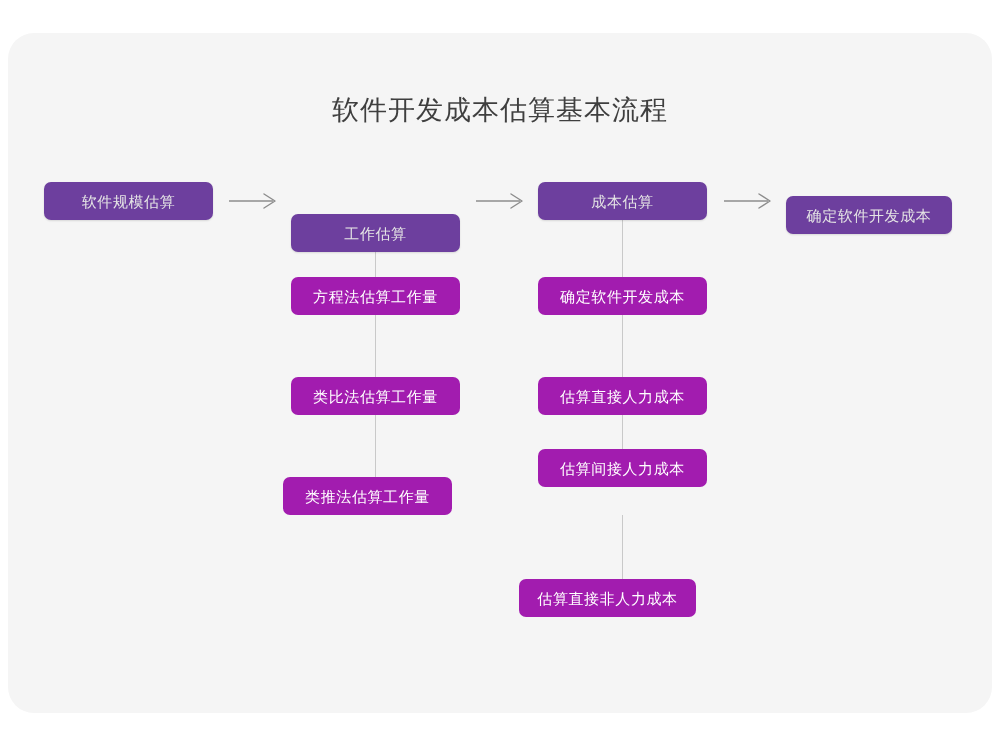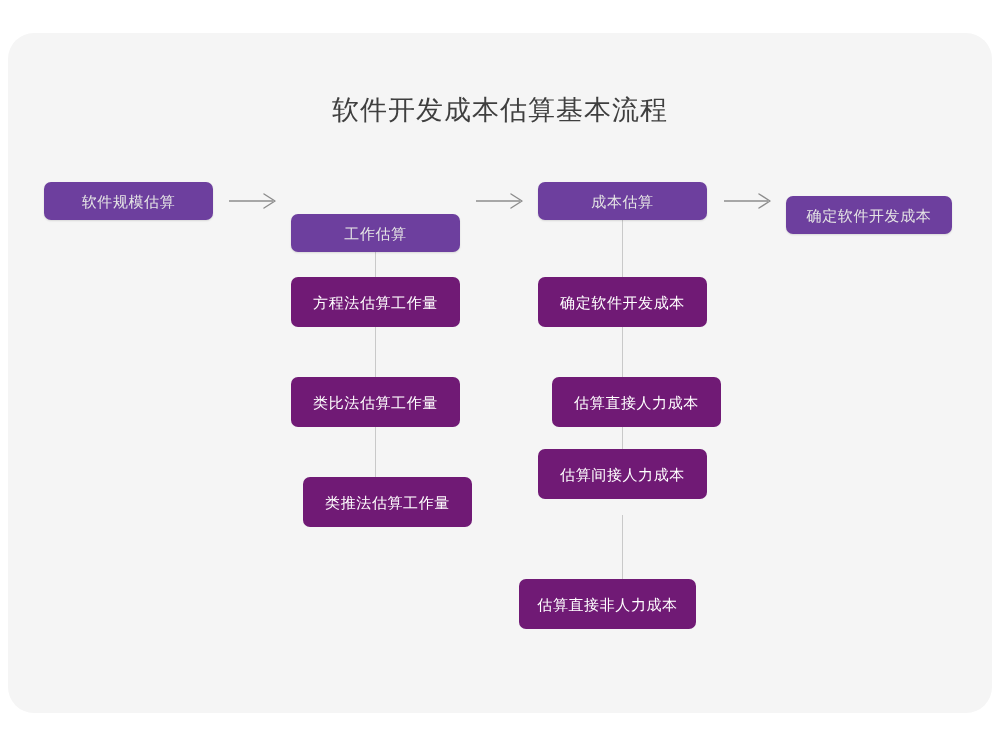--- a/index.html
+++ b/index.html
@@ -68,23 +68,23 @@
     white-space: nowrap;
     letter-spacing: 0.6px;
   }
   .node.primary {
     background: #6d3f9e;
     color: #e5e5e5;
     height: 38px;
     box-shadow: 0 1px 2px rgba(0,0,0,0.12);
   }
   .node.secondary {
-    background: #701a75;
+    background: #a21caf;
     color: #ffffff;
-    height: 50px;
+    height: 38px;
     text-align: right;
   }
 </style>
 </head>
 <body>
 
 <div class="canvas">
   <div class="card"></div>
 
   <div class="diagram-title">软件开发成本估算基本流程</div>
@@ -118,19 +118,19 @@
         </svg>
       </div>
     </div>
   <div id="layer-nodes">
       <div class="node primary" style="left: 44px; top: 182px; width: 169px;">软件规模估算</div>
       <div class="node primary" style="left: 291px; top: 182px; width: 169px; margin-top: 32px;">工作估算</div>
       <div class="node primary" style="left: 538px; top: 182px; width: 169px;">成本估算</div>
       <div class="node primary" style="left: 786px; top: 196px; width: 166px;">确定软件开发成本</div>
       <div class="node secondary" style="left: 291px; top: 277px; width: 169px;">方程法估算工作量</div>
       <div class="node secondary" style="left: 291px; top: 377px; width: 169px;">类比法估算工作量</div>
-      <div class="node secondary" style="left: 303px; top: 477px; width: 169px;">类推法估算工作量</div>
+      <div class="node secondary" style="left: 283px; top: 477px; width: 169px;">类推法估算工作量</div>
       <div class="node secondary" style="left: 538px; top: 277px; width: 169px;">确定软件开发成本</div>
-      <div class="node secondary" style="left: 552px; top: 377px; width: 169px;">估算直接人力成本</div>
+      <div class="node secondary" style="left: 538px; top: 377px; width: 169px;">估算直接人力成本</div>
       <div class="node secondary" style="left: 538px; top: 449px; width: 169px;">估算间接人力成本</div>
       <div class="node secondary" style="left: 519px; top: 579px; width: 177px;">估算直接非人力成本</div>
     </div>
 </div>
 
 </body></html>

